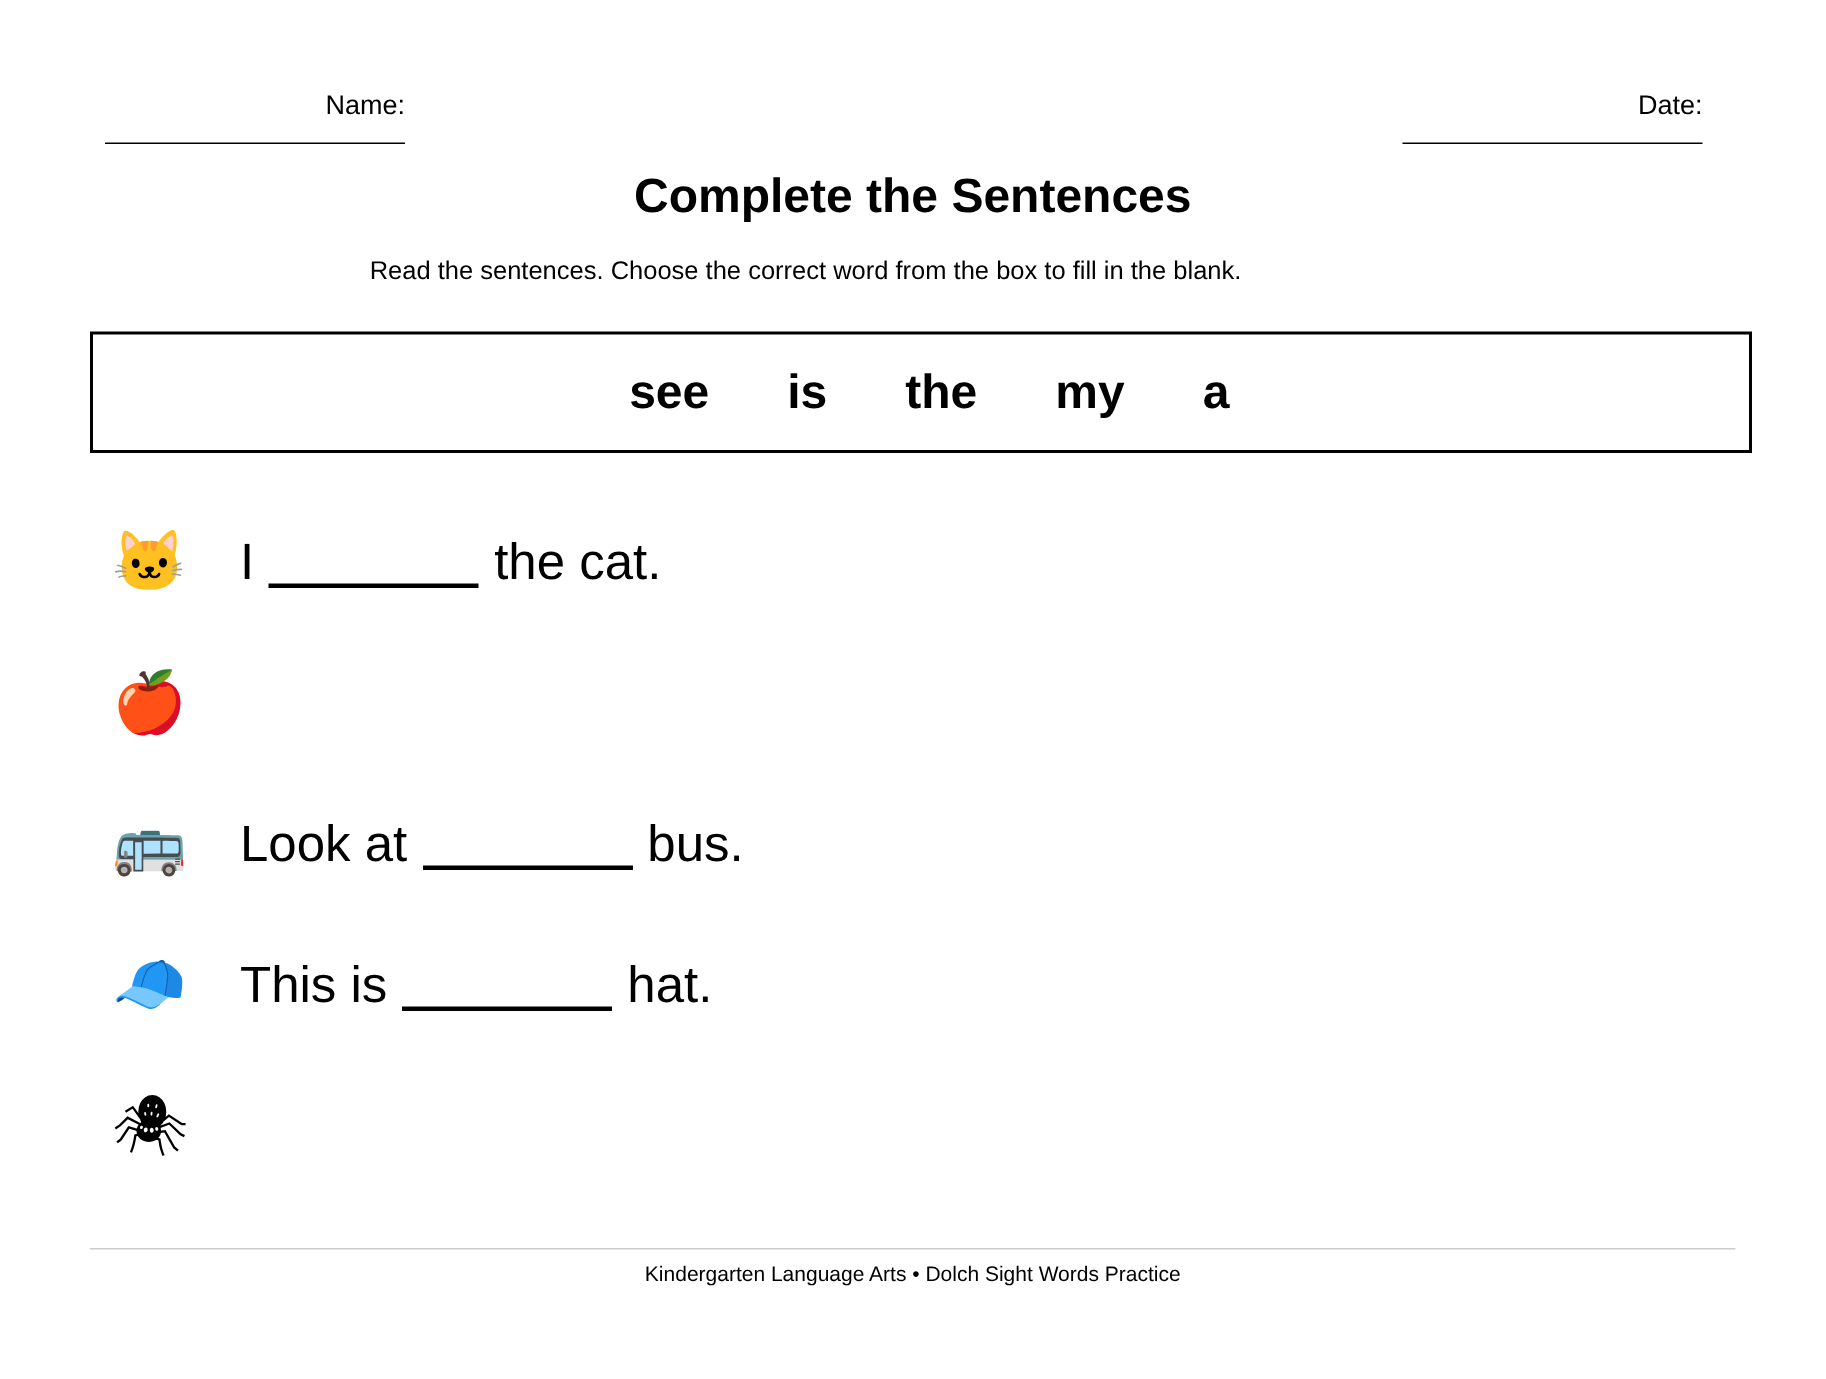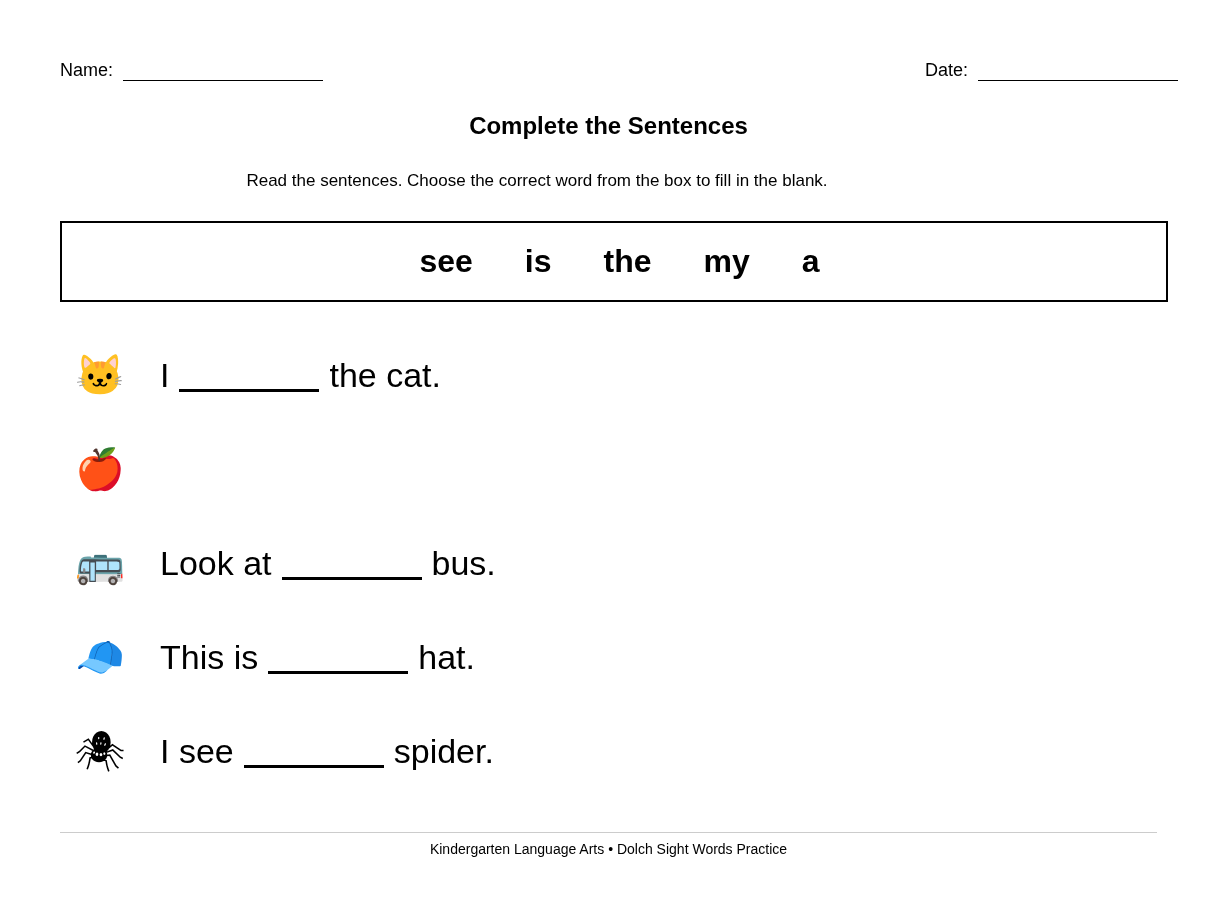--- a/index.html
+++ b/index.html
@@ -1,21 +1,21 @@
 <!DOCTYPE html>
 <html><head>
 <meta charset="utf-8">
 <style>
   html,body{margin:0;padding:0;background:#fff;}
   body{width:1217px;height:919px;position:relative;font-family:"Liberation Sans",sans-serif;color:#000;overflow:hidden;}
-  .hdr{position:absolute;top:60px;font-size:18px;display:flex;align-items:flex-end;}
+  .hdr{position:absolute;top:60px;font-size:18px;display:flex;align-items:flex-end;flex-direction:column;}
   .hdr .line{display:inline-block;width:200px;border-bottom:1.5px solid #000;margin-left:10px;height:14px;}
   #name-field{left:60px;}
   #date-field{left:925px;}
-  .title{position:absolute;top:112px;left:0;width:1217px;text-align:center;font-size:24px;font-weight:bold;}
+  .title{position:absolute;top:112px;left:0;width:1217px;text-align:center;font-size:32px;font-weight:bold;}
   .instr{position:absolute;top:171px;left:0;width:1074px;text-align:center;font-size:17px;}
   .wordbox{position:absolute;top:221px;left:60px;width:1093px;height:77px;border:2px solid #000;display:flex;justify-content:center;align-items:center;padding-left:11px;}
   .wordbox span{font-size:32px;font-weight:bold;margin:0 26px;}
   .row{position:absolute;left:76px;height:50px;display:flex;align-items:center;}
   .emoji{width:48px;height:48px;display:flex;align-items:center;justify-content:center;font-size:40px;line-height:1;}
   .sent{margin-left:36px;font-size:34px;display:flex;align-items:center;white-space:pre;}
   .blank{display:inline-block;width:140px;border-bottom:3px solid #000;margin:0 10px;height:30px;}
   .footer{position:absolute;top:832px;left:60px;width:1097px;border-top:1px solid #ccc;text-align:center;font-size:14px;padding-top:8px;}
 </style>
 </head>
@@ -51,16 +51,15 @@
 <div class="row" style="top:538px">
   <span class="emoji">🚌</span>
   <span class="sent"><span>Look at</span><span class="blank"></span><span>bus.</span></span>
 </div>
 <div class="row" style="top:632px">
   <span class="emoji">🧢</span>
   <span class="sent"><span>This is</span><span class="blank"></span><span>hat.</span></span>
 </div>
 <div class="row" style="top:726px">
   <span class="emoji">🕷</span>
-  <span class="sent"><span>I see</span><span class="blank"></span><span>spider.</span></span>
 </div>
 
 <div class="footer">Kindergarten Language Arts • Dolch Sight Words Practice</div>
 
 </body></html>

